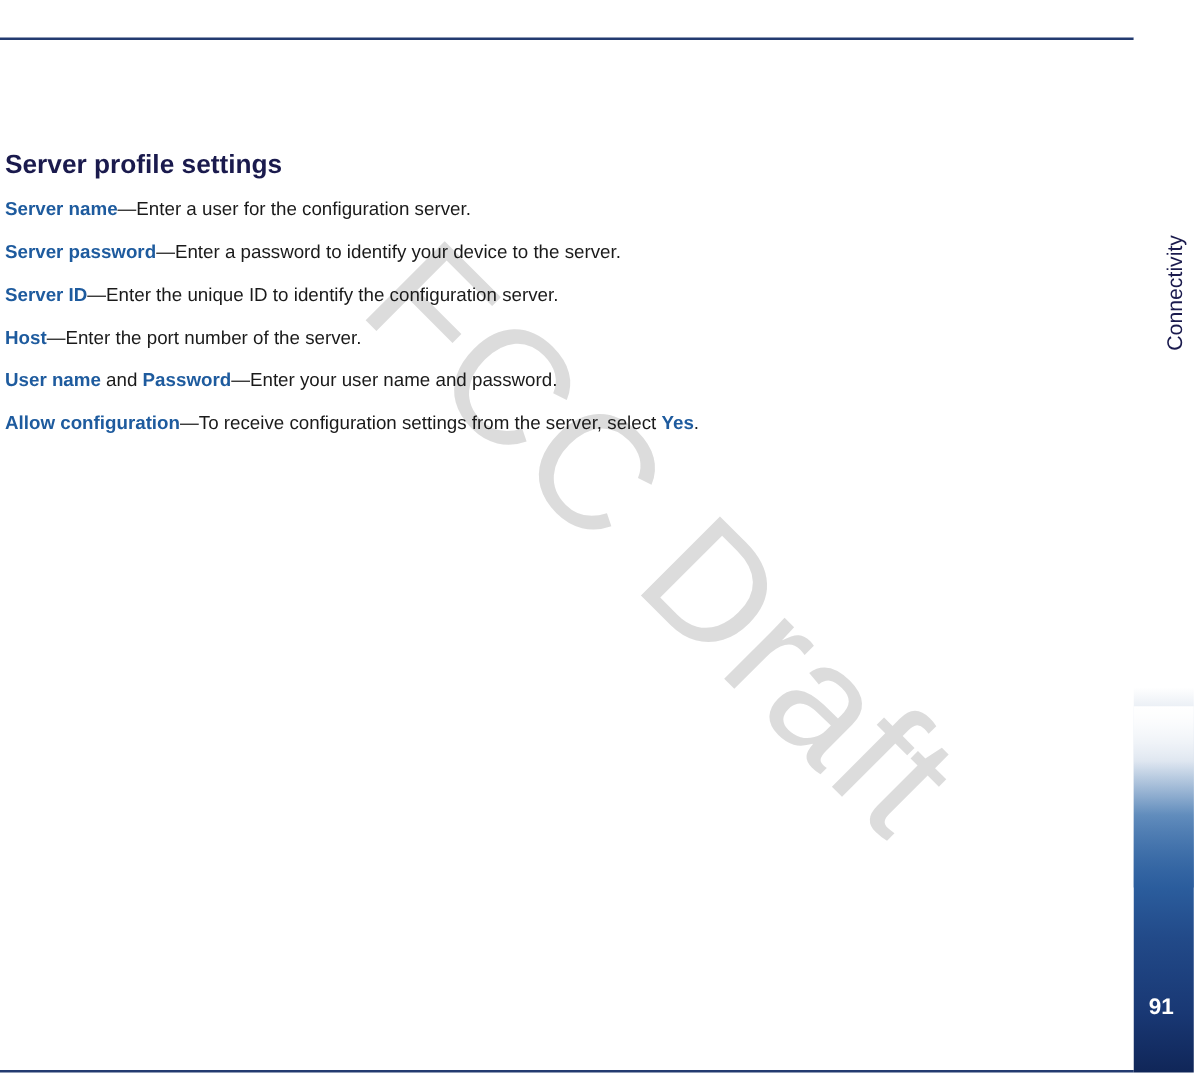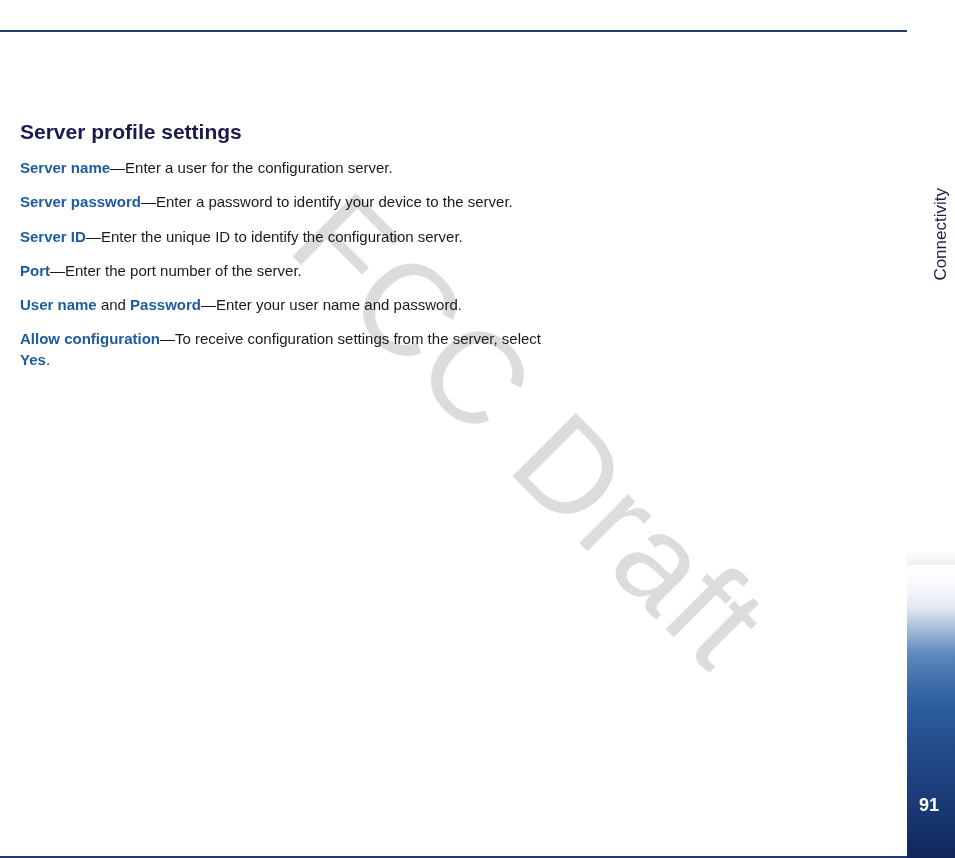--- a/index.html
+++ b/index.html
@@ -14,21 +14,21 @@
       font-size: 15px;
       color: #000;
       position: relative;
       background: #fff;
     }
     .content {
       position: absolute;
       left: 0;
       top: 120px;
       width: 560px;
-      padding-left: 20px;
+      padding-left: 4px;
     }
     h2 {
       font-size: 21px;
       font-weight: bold;
       color: #1a1a4d;
       margin-bottom: 14px;
     }
     p {
       margin-bottom: 14px;
       line-height: 1.35;
@@ -136,21 +136,21 @@
   <p>
     <span class="term">Server name</span><span>—Enter a user for the configuration server.</span>
   </p>
   <p>
     <span class="term">Server password</span><span>—Enter a password to identify your device to the server.</span>
   </p>
   <p>
     <span class="term">Server ID</span><span>—Enter the unique ID to identify the configuration server.</span>
   </p>
   <p>
-    <span class="term">Port</span><span>—Enter the port number of the server.</span>
+    <span class="term">Host</span><span>—Enter the port number of the server.</span>
   </p>
 
   <p>
     <span class="term">User name</span><span> and </span><span class="term">Password</span><span>—Enter your user name and password.</span>
   </p>
 
   <p>
     <span class="term">Allow configuration</span><span>—To receive configuration settings from the server, select </span><span class="yes-no">Yes</span><span>.</span>
   </p>
 

